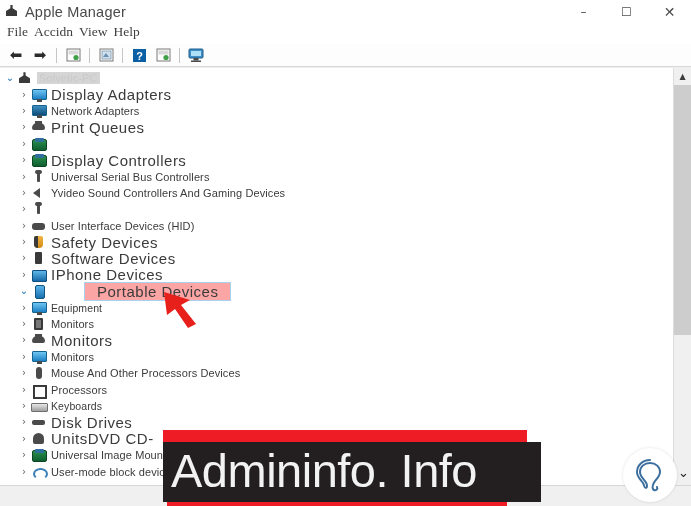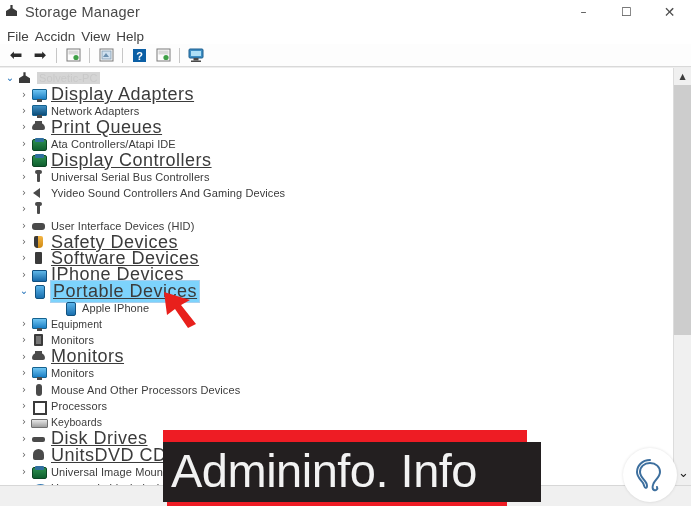--- a/index.html
+++ b/index.html
@@ -64,24 +64,25 @@
     font-size: 12px;
     color: #4f4f4f;
     font-family: "DejaVu Sans", sans-serif;
   }
   .winbtn.close { font-size: 14px; }
 
   
   .menubar {
     height: 20px;
     display: flex;
-    align-items: flex-end;
+    align-items: flex-start;
     padding-left: 7px;
     background: #ffffff;
     flex: none;
+    font-family: Liberation Serif, serif;
   }
   .menuitem {
     font-size: 13.5px;
     color: #3f3f3f;
     margin-right: 6px;
     white-space: nowrap;
     filter: blur(0.2px);
   }
 
   
@@ -158,31 +159,32 @@
   .lbl {
     font-size: 11px;
     color: #3b3b3b;
     filter: blur(0.2px);
     letter-spacing: 0.1px;
   }
   .row.depth0 { padding-left: 3px; }
   .row.depth1 .twisty { margin-left: 13px; }
   .row.depth2 { padding-left: 48px; }
   .row.sel .lbl {
-    background: #7dd3fc;
+    background: #fca5a5;
     outline: 1px solid #a8d1ef;
-    padding: 0 2px;
+    padding: 0 12px;
+    margin-left: 34px;
   }
   .row.root .lbl {
     background: #d5d5d5;
     color: #c9c9c9;
     padding: 0 2px;
   }
   .lbl.small { font-size: 10.5px; }
-  .lbl.big { font-size: 18px; letter-spacing: 0.5px; text-decoration: underline; }
+  .lbl.big { font-size: 15px; letter-spacing: 0.5px; }
 
   
   .mon {
     position: absolute; left: 1px; top: 1px;
     width: 13px; height: 9px;
     background: linear-gradient(#6fc5f2,#1b7fc4);
     border: 1px solid #15628f;
     border-radius: 1px;
   }
   .mon::after {
@@ -391,21 +393,21 @@
 </style>
 </head>
 <body>
 
 <div class="window">
 
   <div class="titlebar">
     <div class="title-icon">
       <span class="pcicon"></span>
     </div>
-    <div class="title-text">Storage Manager</div>
+    <div class="title-text">Apple Manager</div>
     <div class="winbtns">
       <div class="winbtn">–</div>
       <div class="winbtn">☐</div>
       <div class="winbtn close">✕</div>
     </div>
   </div>
 
   <div class="menubar">
     <div class="menuitem">File</div>
     <div class="menuitem">Accidn</div>
@@ -489,21 +491,20 @@
           <span class="ico">
             <span class="printer"></span>
           </span>
           <span class="lbl big">Print Queues</span>
         </div>
         <div class="row depth1">
           <span class="twisty">›</span>
           <span class="ico">
             <span class="greenbox"></span>
           </span>
-          <span class="lbl">Ata Controllers/Atapi IDE</span>
         </div>
         <div class="row depth1">
           <span class="twisty">›</span>
           <span class="ico">
             <span class="greenbox"></span>
           </span>
           <span class="lbl big">Display Controllers</span>
         </div>
         <div class="row depth1">
           <span class="twisty">›</span>
@@ -552,27 +553,20 @@
             <span class="sysblue"></span>
           </span>
           <span class="lbl big">IPhone Devices</span>
         </div>
         <div class="row depth1 sel">
           <span class="twisty open">⌄</span>
           <span class="ico">
             <span class="phone"></span>
           </span>
           <span class="lbl big">Portable Devices</span>
-        </div>
-        <div class="row depth2">
-          <span class="twisty"></span>
-          <span class="ico">
-            <span class="phone"></span>
-          </span>
-          <span class="lbl">Apple IPhone</span>
         </div>
         <div class="row depth1">
           <span class="twisty">›</span>
           <span class="ico">
             <span class="mon"></span>
           </span>
           <span class="lbl small">Equipment</span>
         </div>
         <div class="row depth1">
           <span class="twisty">›</span>

